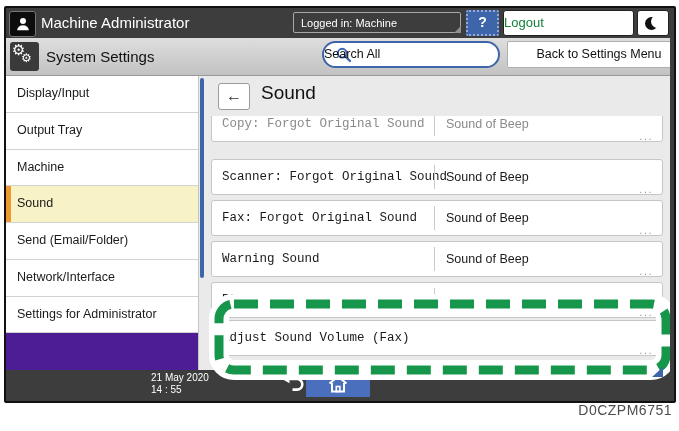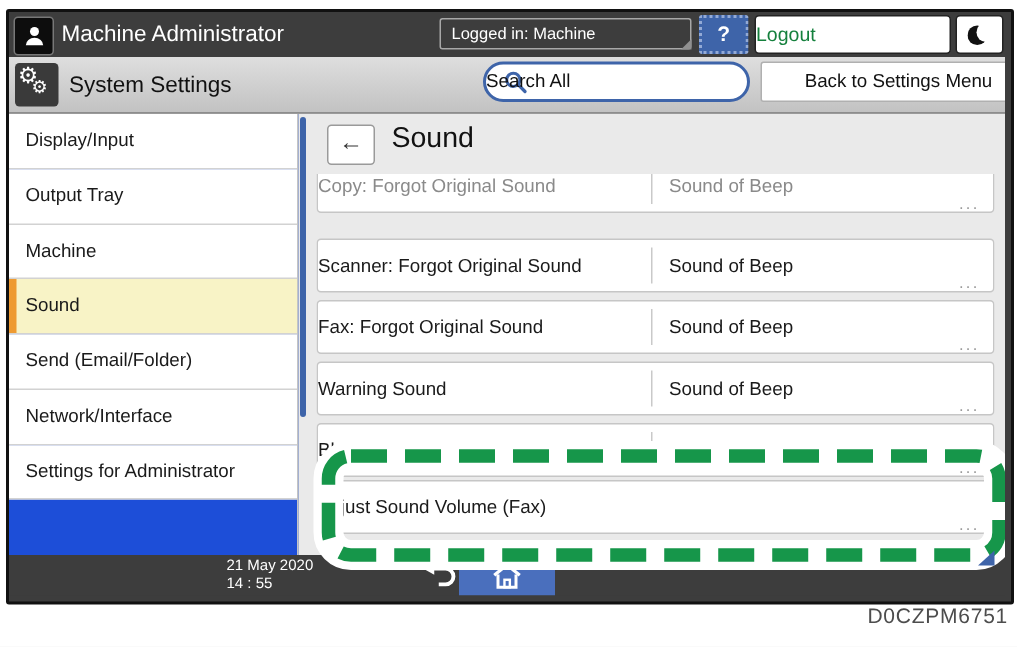--- a/index.html
+++ b/index.html
@@ -27,32 +27,32 @@
   .gear-badge .g1{position:absolute;left:2px;top:-1px;font-size:15px;}
   .gear-badge .g2{position:absolute;left:11px;top:9px;font-size:12px;}
   .set-title{position:absolute;left:40px;top:0;height:38px;line-height:38px;color:#111;font-size:15px;}
   .search-pill{position:absolute;left:316px;top:3px;width:178px;height:27px;background:#fff;border:2px solid #3e64a9;border-radius:15px;box-sizing:border-box;}
   .search-pill .mag{position:absolute;left:12px;top:4px;}
   .search-pill .stext{position:absolute;left:0;width:100%;text-align:left;line-height:23px;font-size:12.5px;color:#111;}
   .backmenu-btn{position:absolute;left:501px;top:3px;width:184px;height:27px;background:#fff;border:1px solid #b0b0b0;border-radius:2px;box-sizing:border-box;font-size:12.5px;color:#111;text-align:center;line-height:25px;}
 
   
   .content{position:absolute;left:0;top:68px;width:664px;height:294px;background:#eaeaea;}
-  .sidebar{position:absolute;left:0;top:0;width:193px;height:294px;background:#1d4ed8;border-right:1px solid #c4c4c4;box-sizing:border-box;}
+  .sidebar{position:absolute;left:0;top:0;width:193px;height:294px;background:#4c1d95;border-right:1px solid #c4c4c4;box-sizing:border-box;}
   .side-item{position:relative;height:36.75px;border-bottom:1px solid #d2d2d2;box-sizing:border-box;font-size:12.5px;color:#1a1a1a;line-height:35px;padding-left:11px;background:#fff;}
   .side-item.selected{background:#f8f3c6;}
   .side-item.selected::before{content:"";position:absolute;left:0;top:0;bottom:0;width:5px;background:#ee9a31;}
   .scroll-thumb{position:absolute;left:194px;top:2px;width:4px;height:200px;background:#3e64a9;border-radius:2px;}
 
   .main-head-back{position:absolute;left:212px;top:7px;width:32px;height:27px;background:#fff;border:1px solid #9a9a9a;border-radius:3px;box-sizing:border-box;text-align:center;line-height:24px;font-size:16px;color:#333;}
   .main-title{position:absolute;left:255px;top:6px;font-size:19px;color:#111;}
 
   .list-viewport{position:absolute;left:205px;top:40px;width:452px;height:254px;overflow:hidden;}
   .row{position:absolute;left:0;width:452px;height:36px;background:#fff;border:1px solid #c6c6c6;border-radius:3px;box-sizing:border-box;}
-  .row .lbl{position:absolute;left:0;top:0;height:34px;line-height:34px;font-size:12.5px;color:#1a1a1a;white-space:nowrap;}
+  .row .lbl{position:absolute;left:10px;top:0;height:34px;line-height:34px;font-size:12.5px;color:#1a1a1a;white-space:nowrap;font-family:Liberation Mono, monospace;}
   .row .div{position:absolute;left:222px;top:5px;bottom:5px;width:1px;background:#c9c9c9;}
   .row .val{position:absolute;left:234px;top:0;height:34px;line-height:34px;font-size:12.5px;color:#1a1a1a;white-space:nowrap;}
   .row .dots{position:absolute;right:9px;bottom:0px;font-size:11px;color:#9a9a9a;letter-spacing:1.5px;line-height:10px;}
   .row.faded .lbl,.row.faded .val{color:#8a8a8a;}
   .r1{top:-10px;} .r2{top:43px;} .r3{top:84px;} .r4{top:125px;} .r5{top:166px;} .r6{top:204px;}
 
   
   .annot{position:absolute;left:196px;top:278px;width:476px;height:96px;pointer-events:none;z-index:6;}
   .corner-tri{position:absolute;left:646px;top:359px;width:0;height:0;border-left:11px solid transparent;border-bottom:10px solid #3e64a9;z-index:7;}
 

